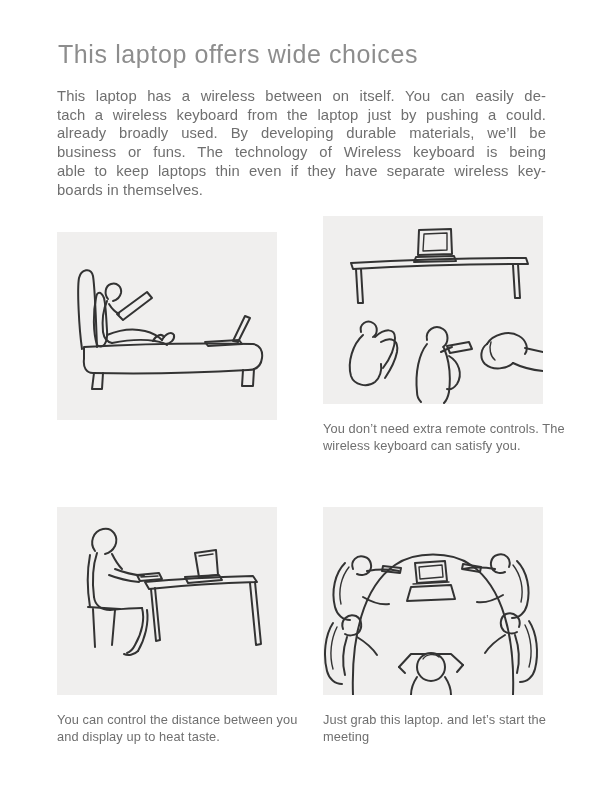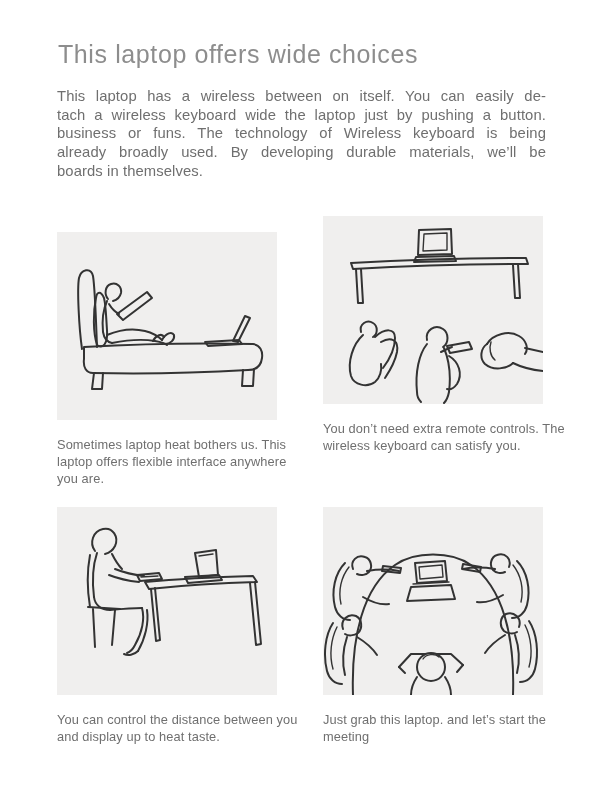--- a/index.html
+++ b/index.html
@@ -44,23 +44,24 @@
 </style>
 </head>
 <body>
 
 <div class="page">
 
   <div class="page-title">This laptop offers wide choices</div>
 
   <div class="intro">
     <div class="intro-line">This laptop has a wireless between on itself. You can easily de-</div>
-    <div class="intro-line">tach a wireless keyboard wide the laptop just by pushing a button.</div>
+    <div class="intro-line">tach a wireless keyboard from the laptop just by pushing a could.</div>
+    <div class="intro-line">already broadly used. By developing durable materials, we’ll be</div>
     <div class="intro-line">business or funs. The technology of Wireless keyboard is being</div>
-    <div class="intro-line">already broadly used. By developing durable materials, we’ll be</div>
+    <div class="intro-line">able to keep laptops thin even if they have separate wireless key-</div>
     <div class="intro-line last">boards in themselves.</div>
   </div>
 
   <div class="figure fig-1">
     <div class="panel">
       <svg width="220" height="188" viewBox="0 0 220 188">
 
         <path class="sk" d="M25 117 C22 96 20 57 22 46 C24 37 34 35 36 44 C38 56 39 88 40 115"></path>
 
         <path class="sk" d="M39 66 C36 80 36 100 40 113 C46 117 51 112 50 98 C49 84 49 74 47 66 C44 59 40 59 39 66"></path>
@@ -79,21 +80,20 @@
 
         <path class="sk" d="M27 115 C80 112 150 111 196 112 C203 113 206 119 205 126 C204 134 199 138 191 138 C140 141 80 142 36 141 C29 141 26 135 27 127 C27 121 27 117 27 115"></path>
 
         <path class="sk" d="M148 110 L182 108 L185 112 L151 114 Z"></path>
         <path class="sk" d="M176 109 L188 84 L193 86 L181 110 Z"></path>
 
         <path class="sk" d="M37 141 L35 157 L45 157 L46 141"></path>
         <path class="sk" d="M186 138 L185 154 L196 154 L197 137"></path>
       </svg>
     </div>
-    <div class="caption">Sometimes laptop heat bothers us. This laptop offers flexible interface anywhere you are.</div>
   </div>
 
   <div class="figure fig-2">
     <div class="panel">
       <svg width="220" height="188" viewBox="0 0 220 188">
 
         <path class="sk" d="M28 47 C80 44 150 42 203 42 L205 48 C150 48 80 50 30 53 Z"></path>
         <path class="sk" d="M33 53 L35 87 L40 87 L38 53"></path>
         <path class="sk" d="M190 49 L192 82 L197 82 L195 48"></path>
 

